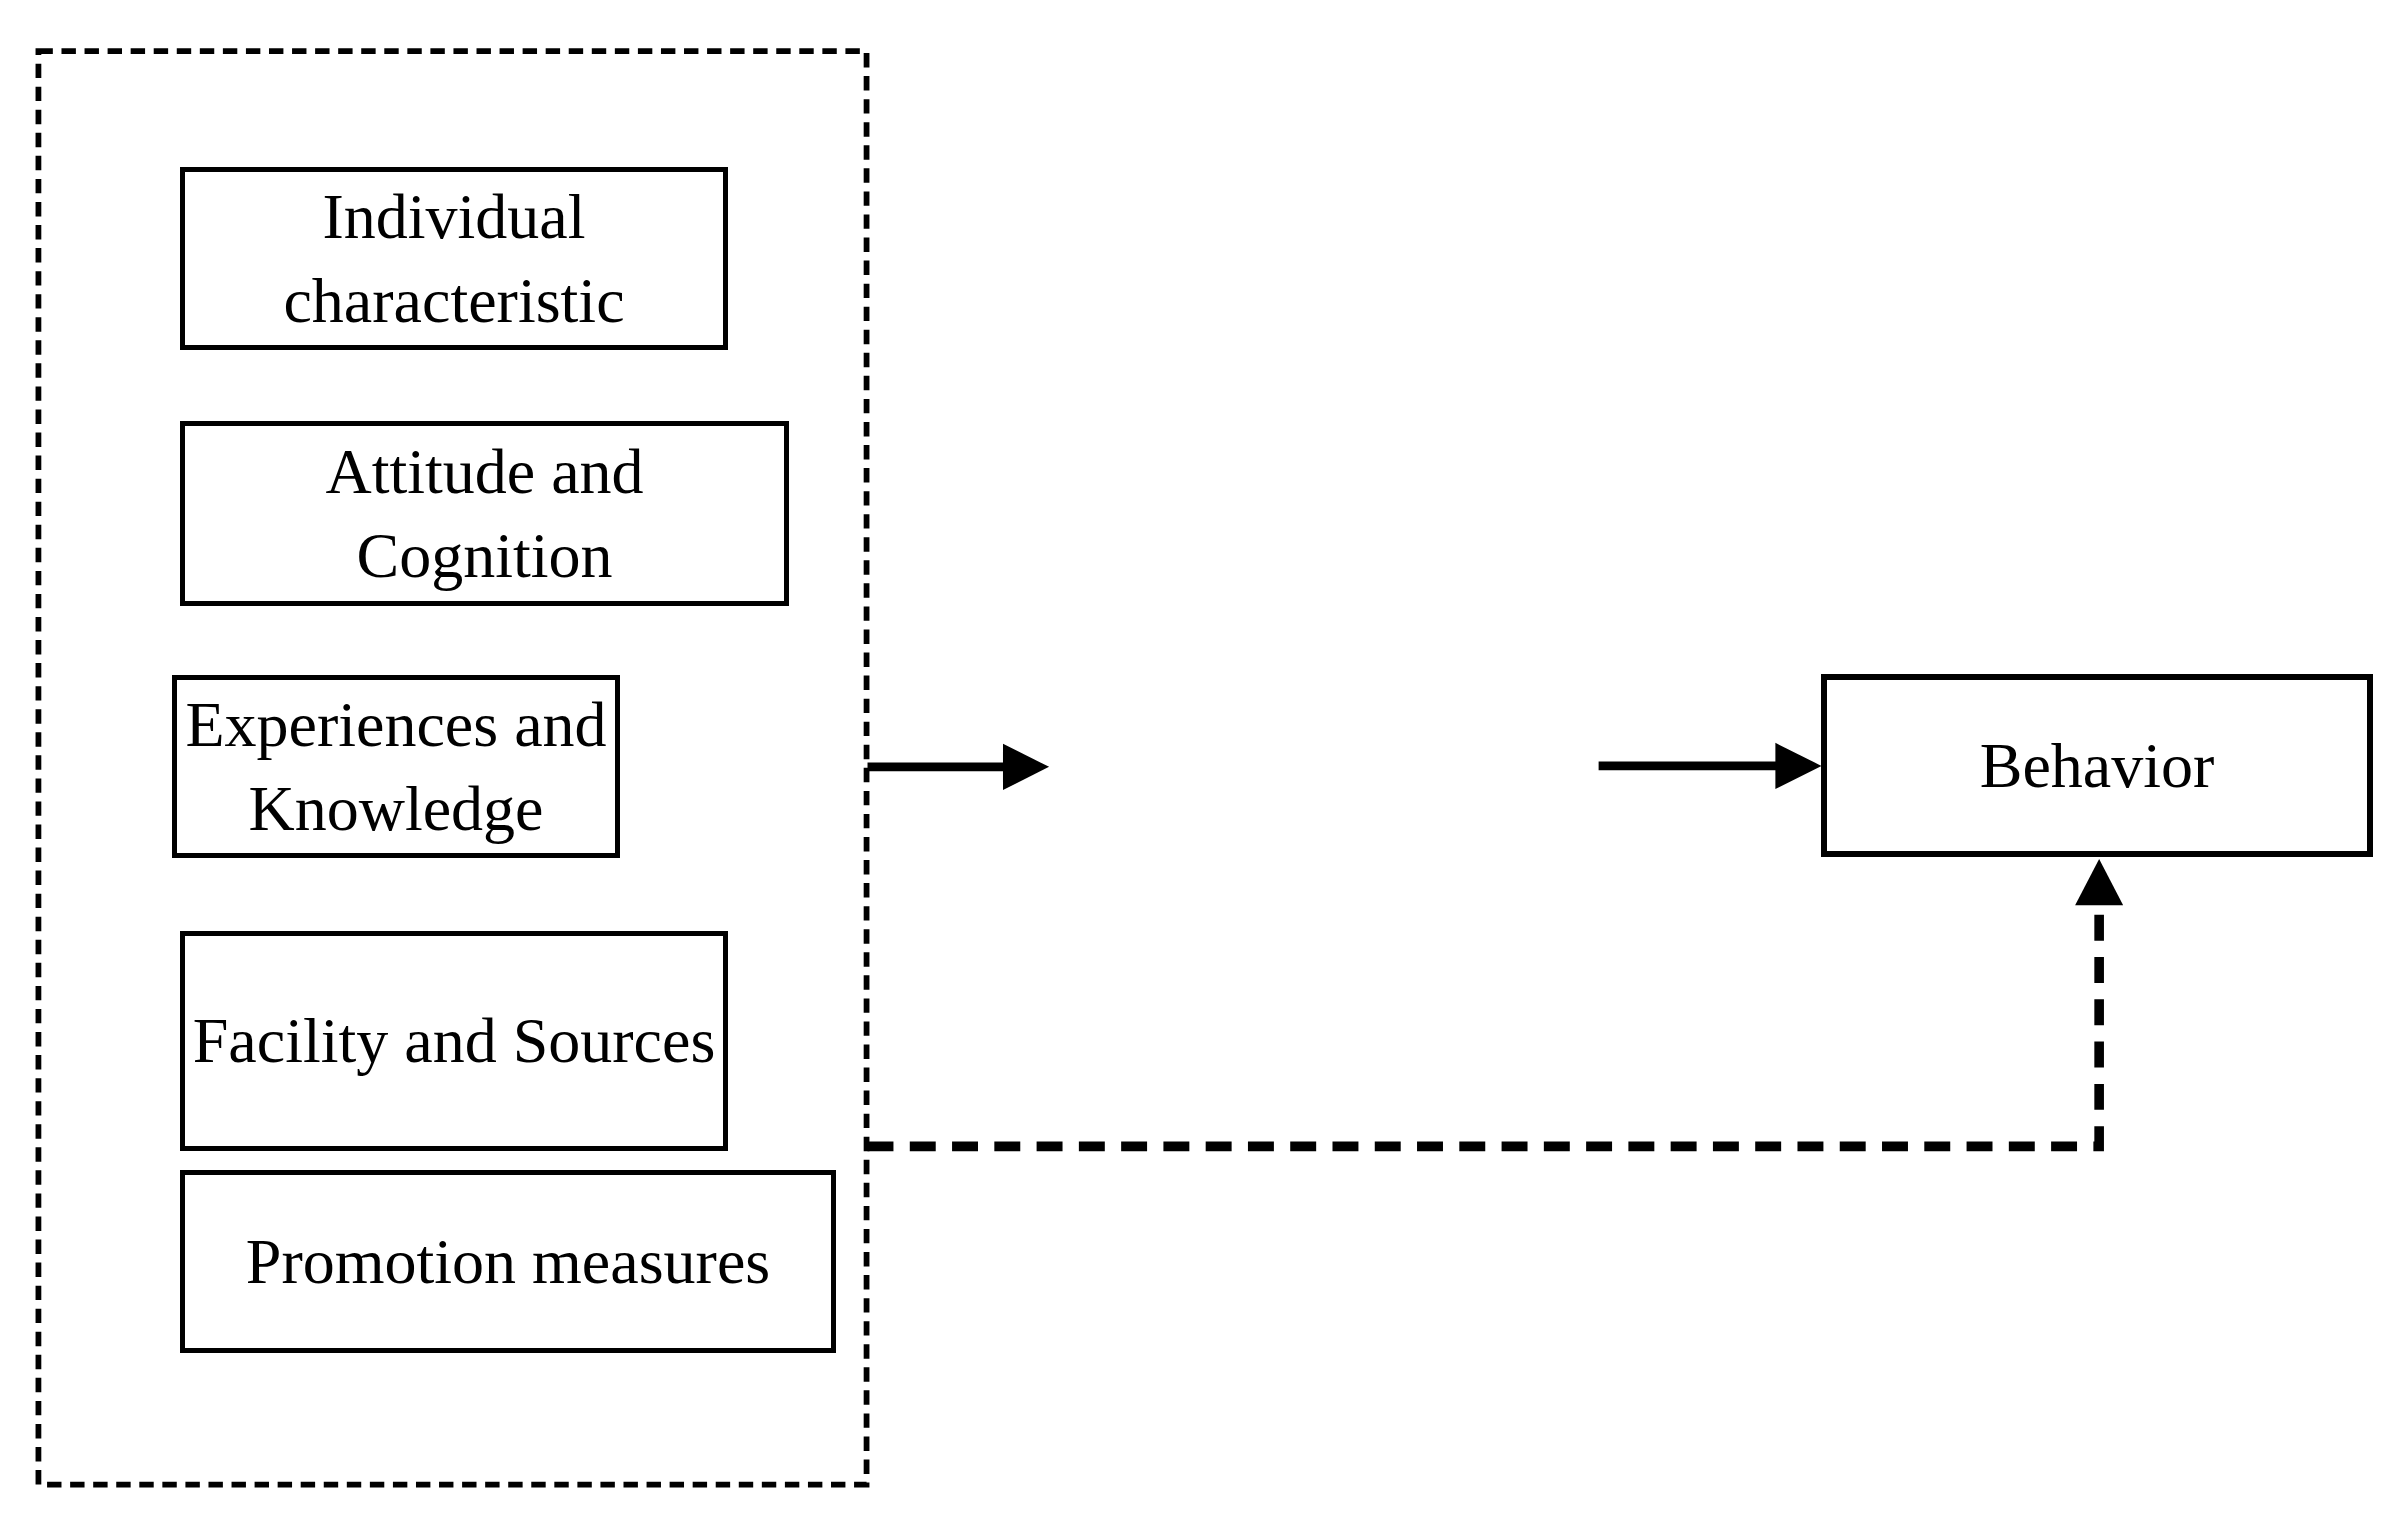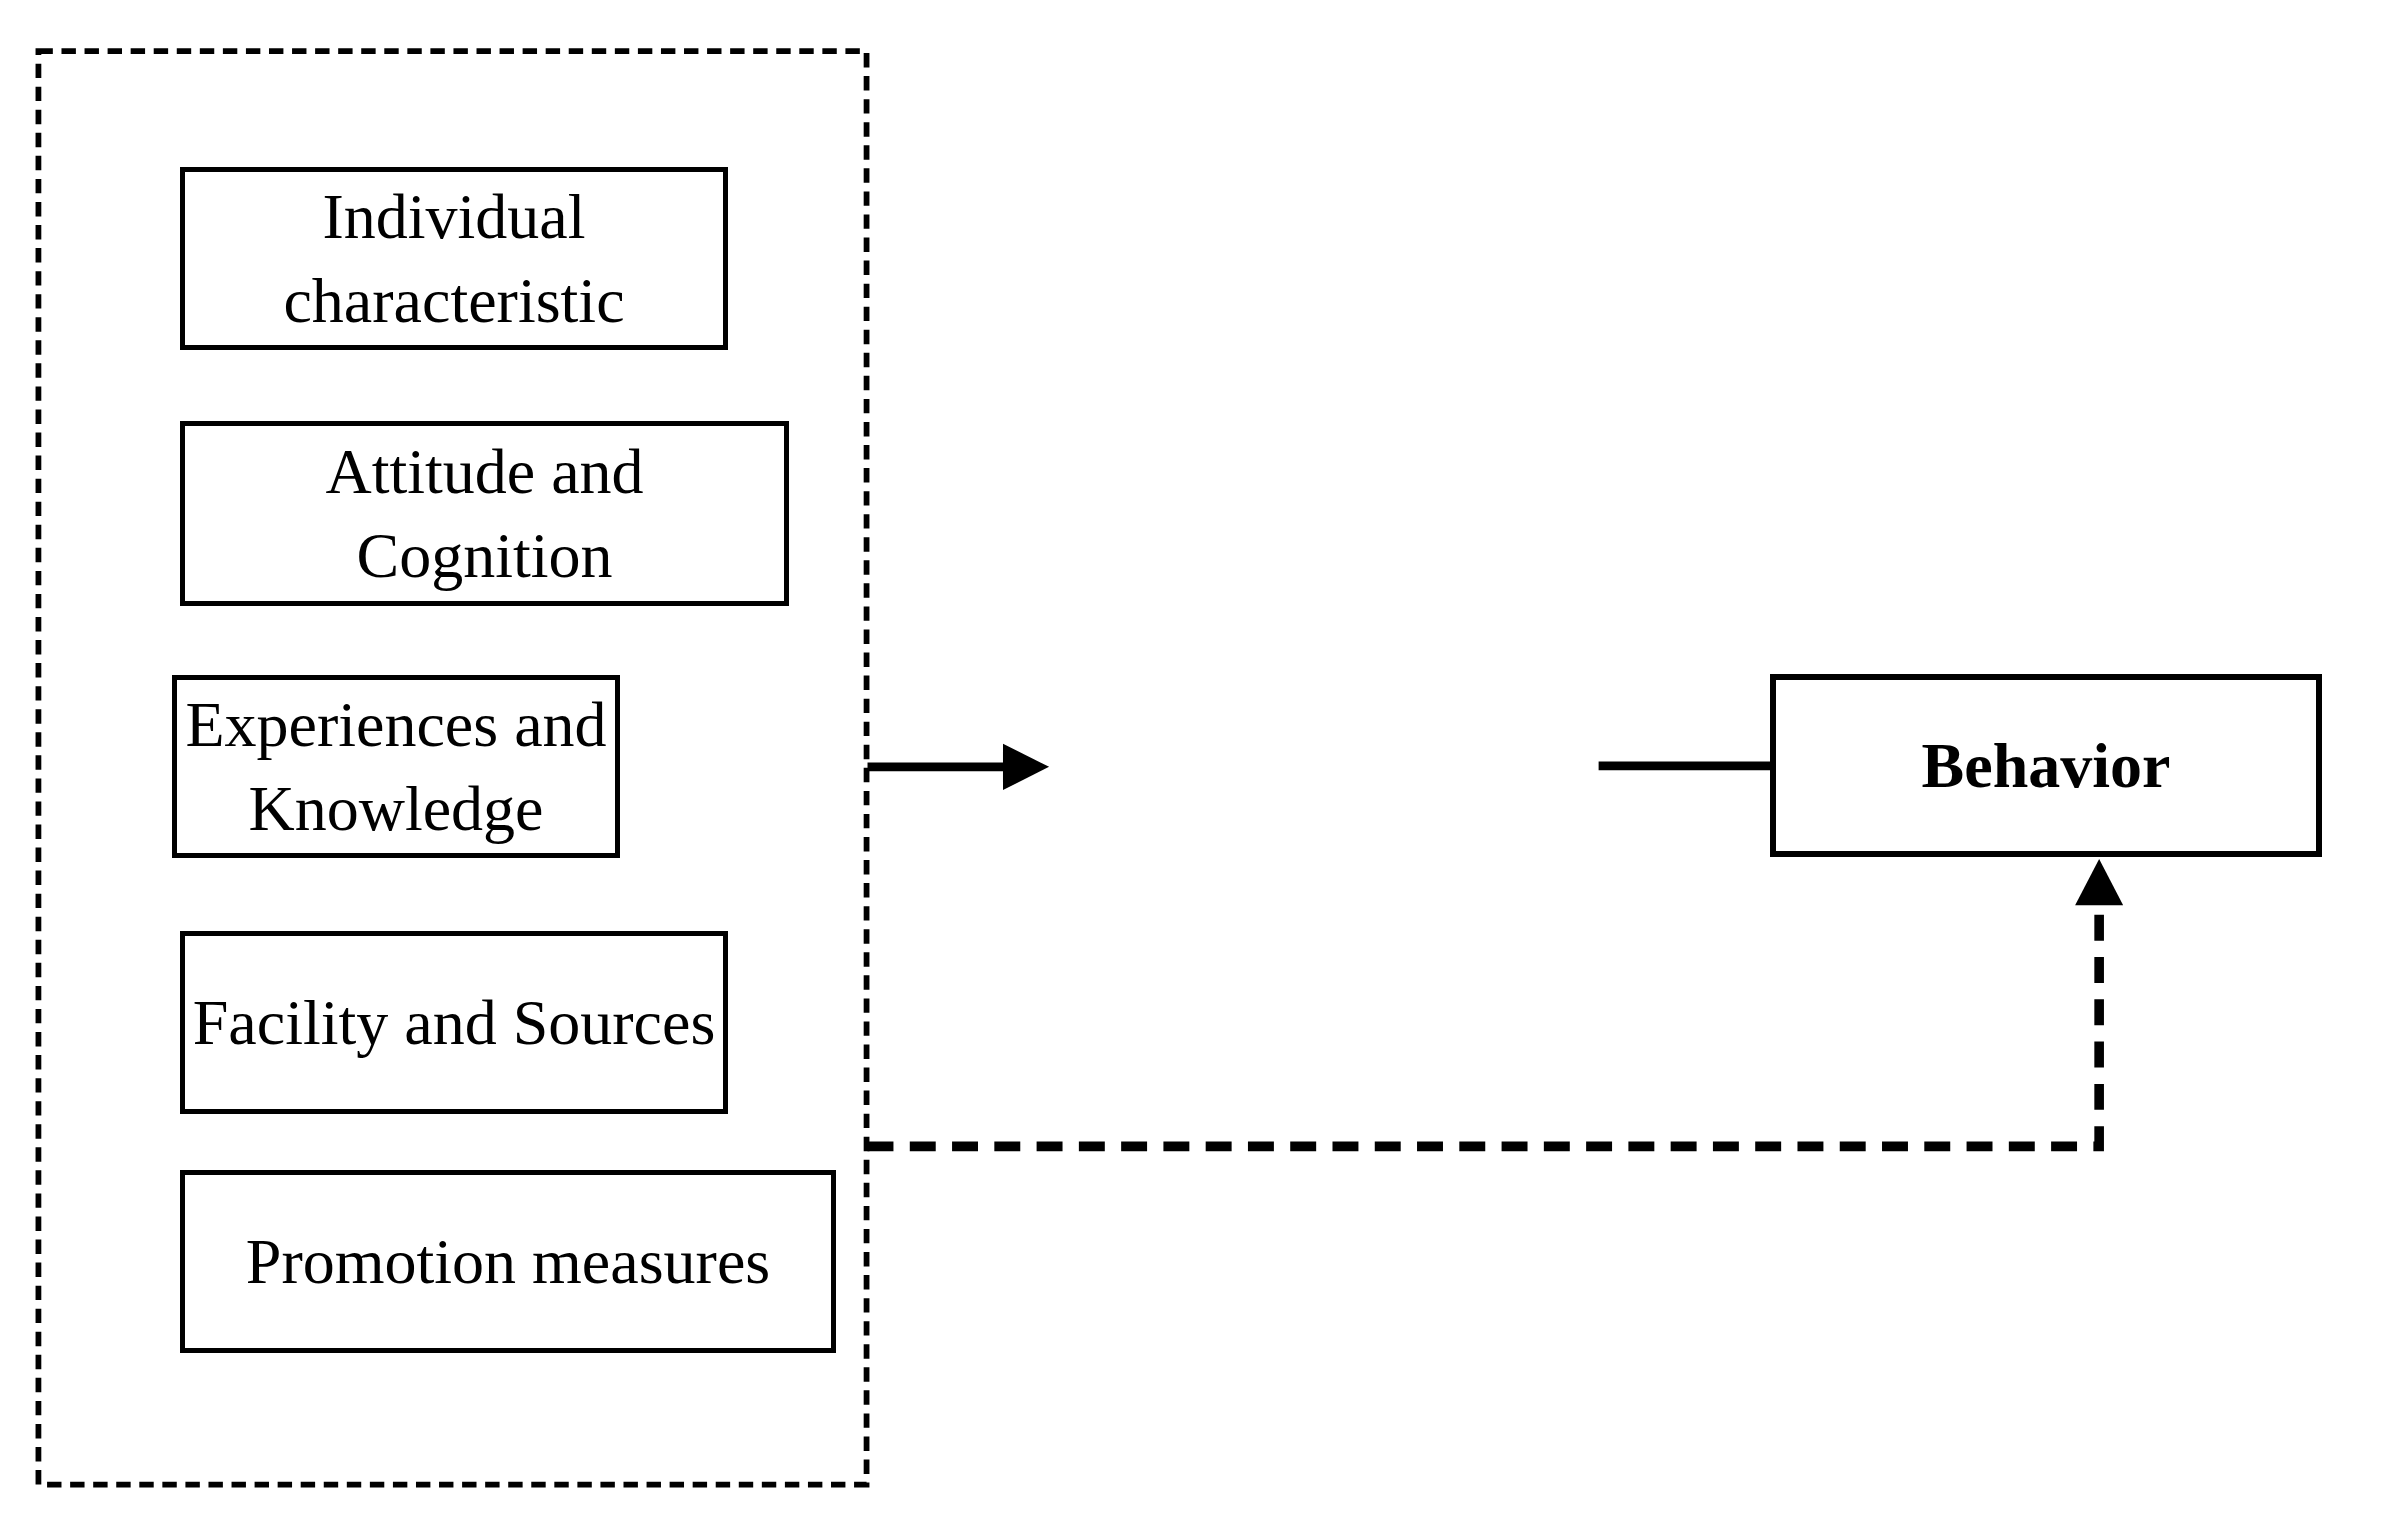--- a/index.html
+++ b/index.html
@@ -70,27 +70,27 @@
   <div class="node" style="left:180px; top:421px; width:609px; height:185px;">
     <span class="node-label">Attitude and
 Cognition</span>
   </div>
 
   <div class="node" style="left:172px; top:675px; width:448px; height:183px;">
     <span class="node-label">Experiences and
 Knowledge</span>
   </div>
 
-  <div class="node" style="left:180px; top:931px; width:548px; height:183px;">
+  <div class="node" style="left:180px; top:931px; width:548px; height:220px;">
     <span class="node-label">Facility and Sources</span>
   </div>
 
   <div class="node" style="left:180px; top:1170px; width:656px; height:183px;">
     <span class="node-label">Promotion measures</span>
   </div>
 
 
-  <div class="node outcome" style="left:1770px; top:674px; width:552px; height:183px;font-weight:bold;">
+  <div class="node outcome" style="left:1821px; top:674px; width:552px; height:183px;">
     <span class="node-label">Behavior</span>
   </div>
 
 </div>
 
 
 </body></html>

